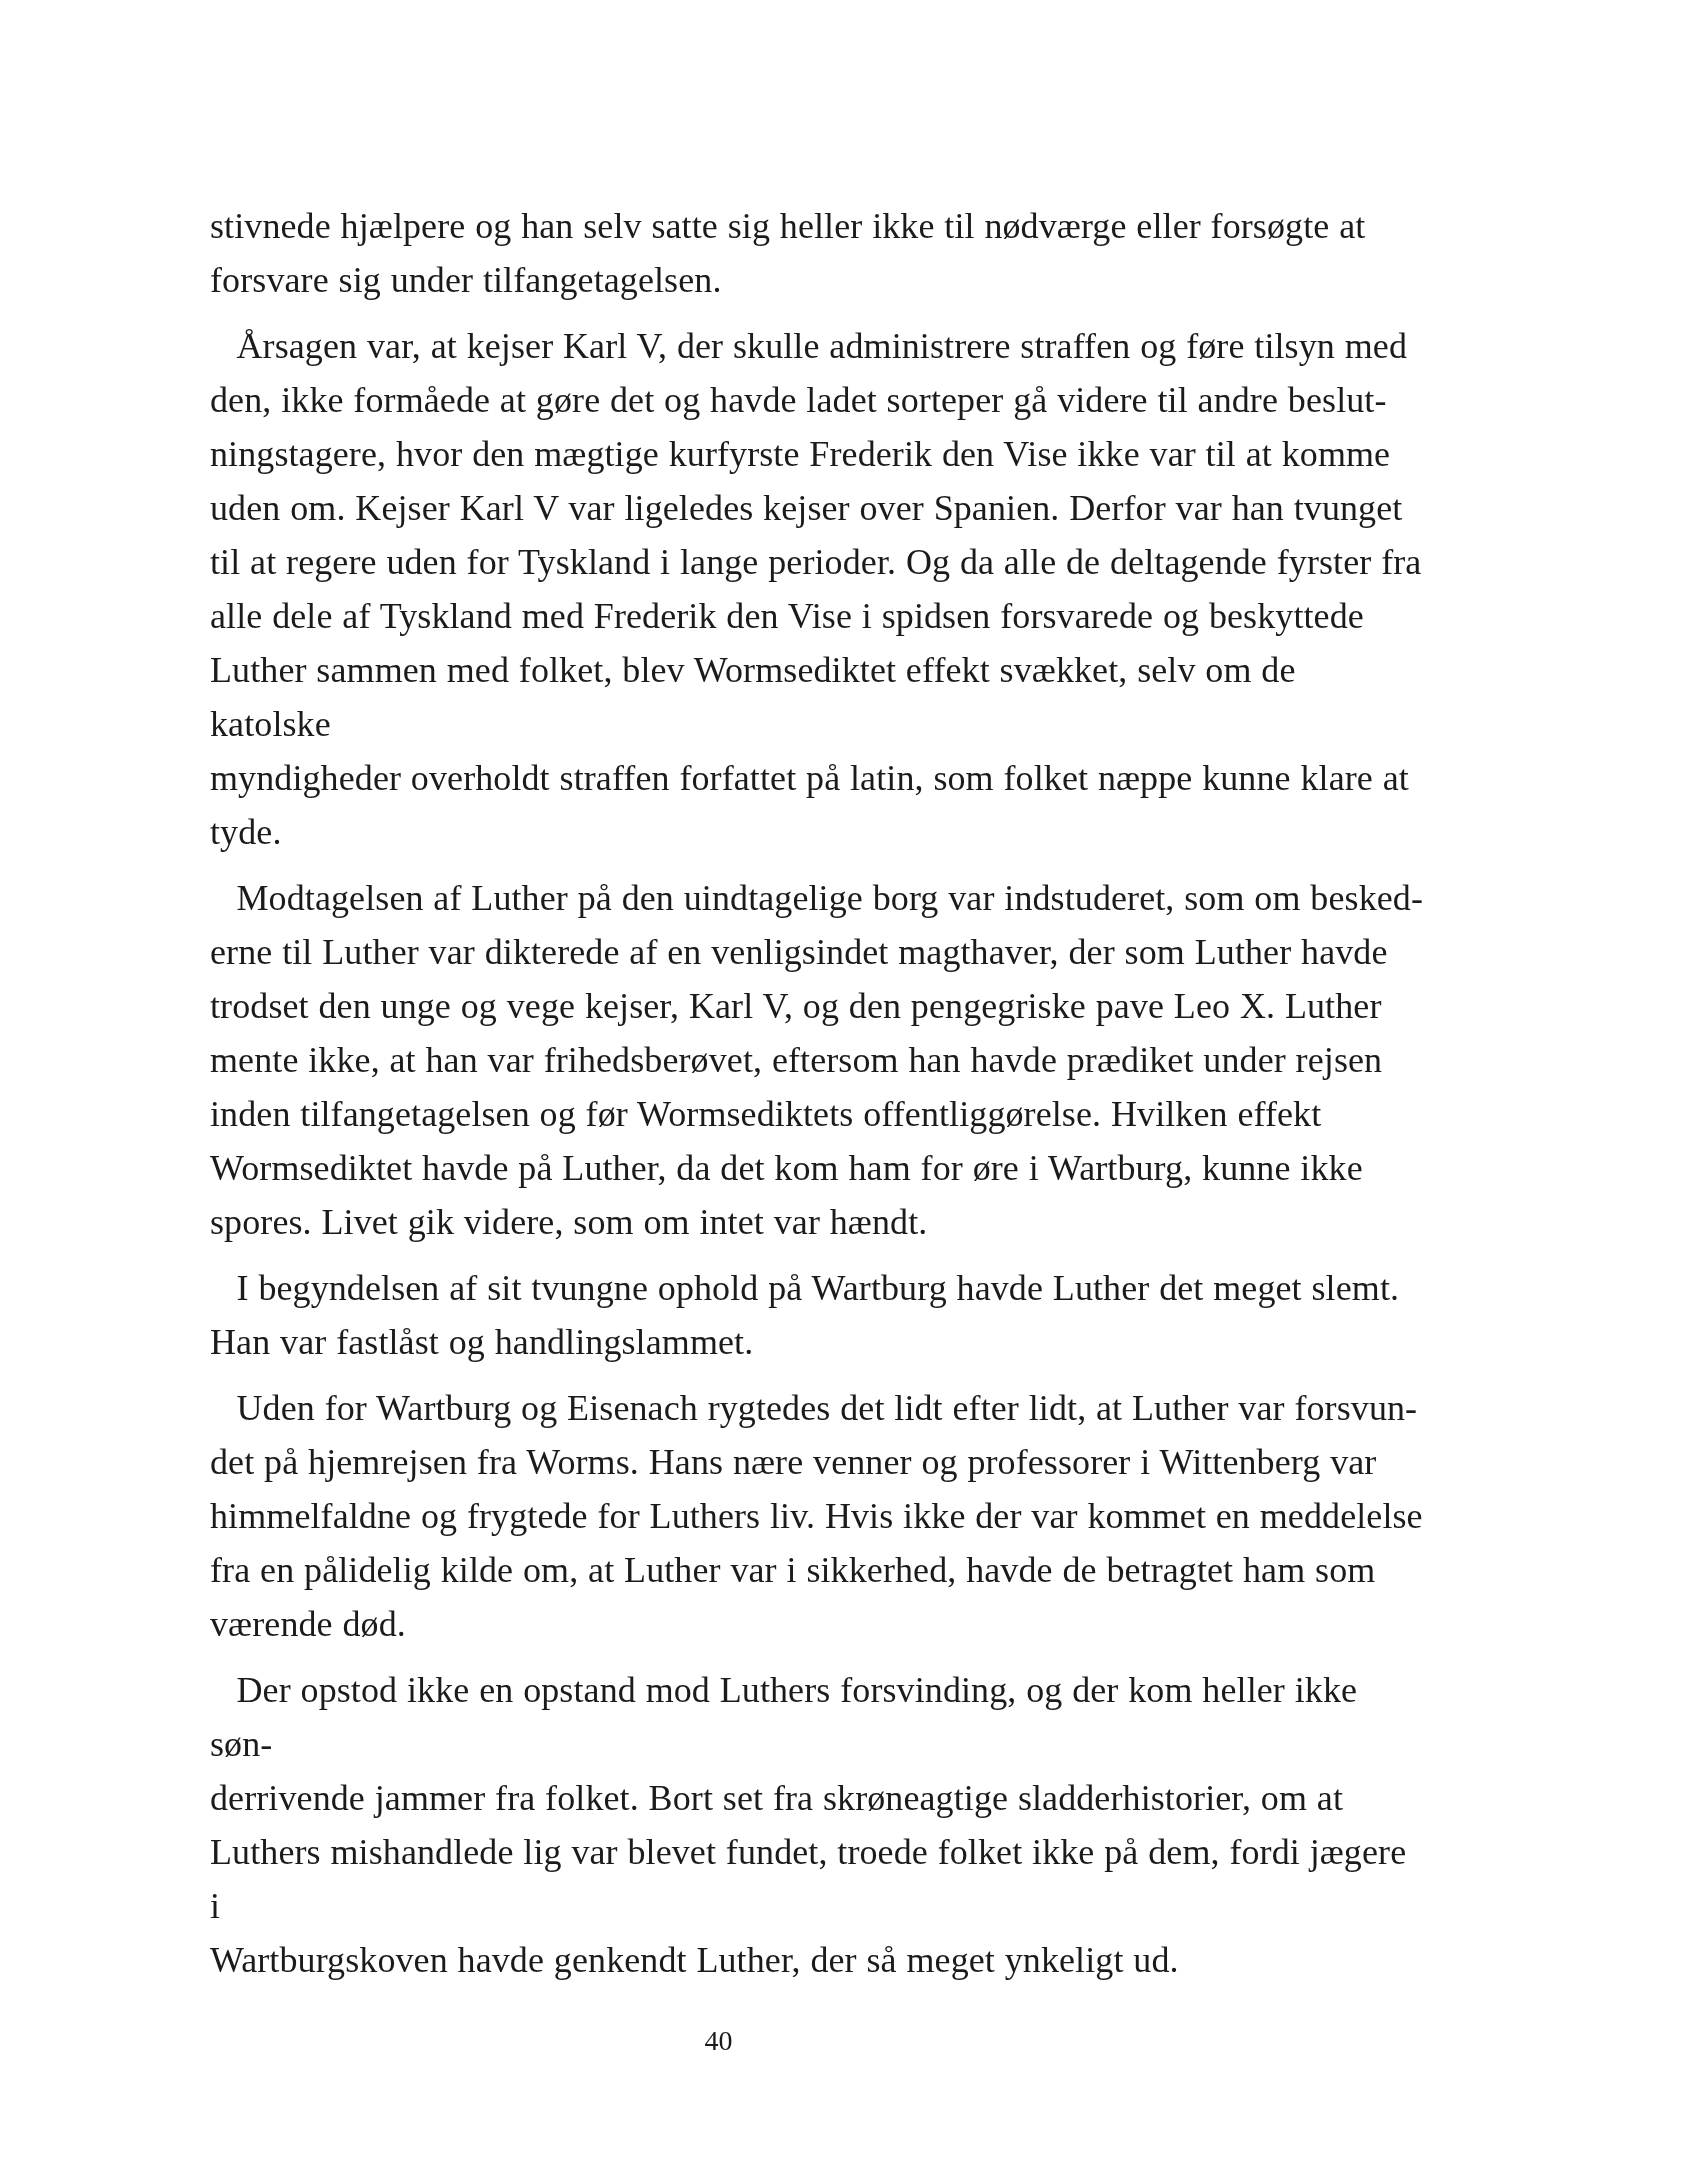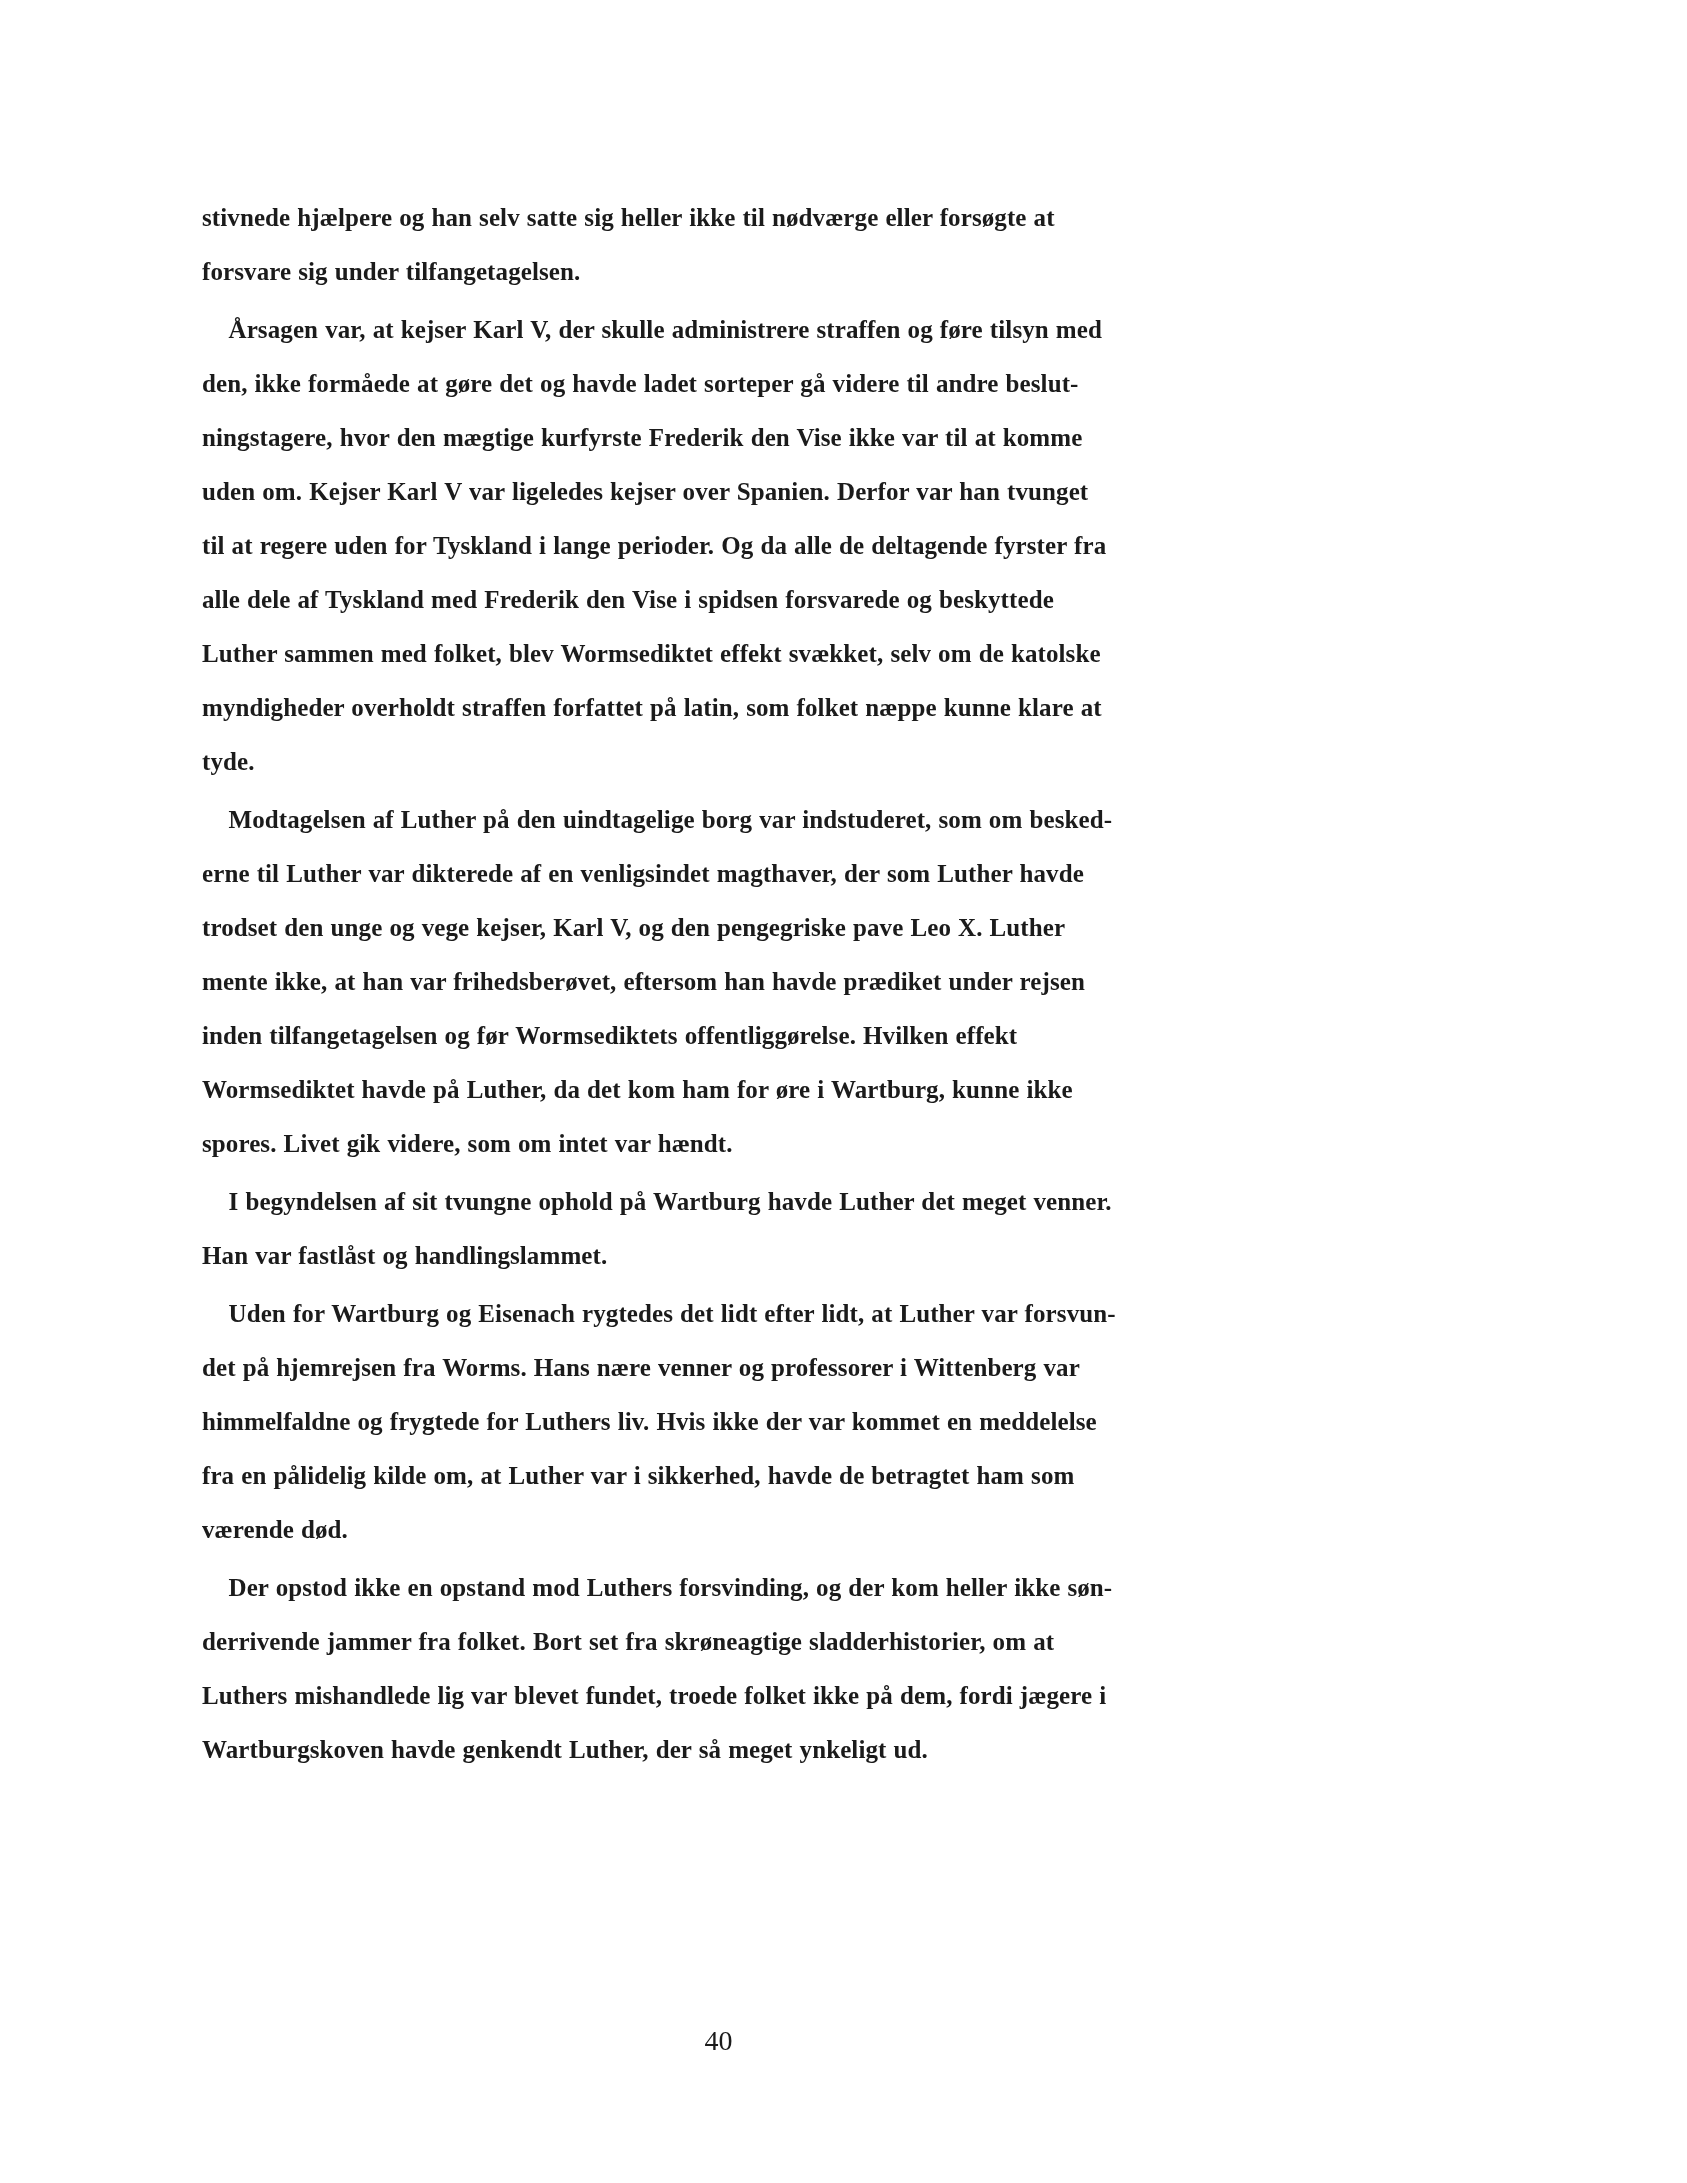--- a/index.html
+++ b/index.html
@@ -27,30 +27,29 @@
   }
 
   .text-block {
     position: absolute;
     left: 198px;
     top: 187px;
     width: 1239px;
   }
 
   .para {
-    margin: 4px;
-    font-size: 25px;
+    margin: 12px;
+    font-size: 36px;
     line-height: 54px;
     text-align: left;
     letter-spacing: 0.1px;
     word-spacing: 0.7px;
     color: #1b1b1b;
     text-indent: 0;
     white-space: pre-wrap;
-    font-weight: bold;
   }
 
   .para.indented {
     text-indent: 26.5px;
   }
 
   .page-number {
     position: absolute;
     left: 0;
     top: 2024px;
@@ -79,21 +78,21 @@
 Luther sammen med folket, blev Wormsediktet effekt svækket, selv om de katolske
 myndigheder overholdt straffen forfattet på latin, som folket næppe kunne klare at
 tyde.</p>
     <p class="para indented">Modtagelsen af Luther på den uindtagelige borg var indstuderet, som om besked-
 erne til Luther var dikterede af en venligsindet magthaver, der som Luther havde
 trodset den unge og vege kejser, Karl V, og den pengegriske pave Leo X. Luther
 mente ikke, at han var frihedsberøvet, eftersom han havde prædiket under rejsen
 inden tilfangetagelsen og før Wormsediktets offentliggørelse. Hvilken effekt
 Wormsediktet havde på Luther, da det kom ham for øre i Wartburg, kunne ikke
 spores. Livet gik videre, som om intet var hændt.</p>
-    <p class="para indented">I begyndelsen af sit tvungne ophold på Wartburg havde Luther det meget venner.
+    <p class="para indented">I begyndelsen af sit tvungne ophold på Wartburg havde Luther det meget slemt.
 Han var fastlåst og handlingslammet.</p>
     <p class="para indented">Uden for Wartburg og Eisenach rygtedes det lidt efter lidt, at Luther var forsvun-
 det på hjemrejsen fra Worms. Hans nære venner og professorer i Wittenberg var
 himmelfaldne og frygtede for Luthers liv. Hvis ikke der var kommet en meddelelse
 fra en pålidelig kilde om, at Luther var i sikkerhed, havde de betragtet ham som
 værende død.</p>
     <p class="para indented">Der opstod ikke en opstand mod Luthers forsvinding, og der kom heller ikke søn-
 derrivende jammer fra folket. Bort set fra skrøneagtige sladderhistorier, om at
 Luthers mishandlede lig var blevet fundet, troede folket ikke på dem, fordi jægere i
 Wartburgskoven havde genkendt Luther, der så meget ynkeligt ud.</p>

